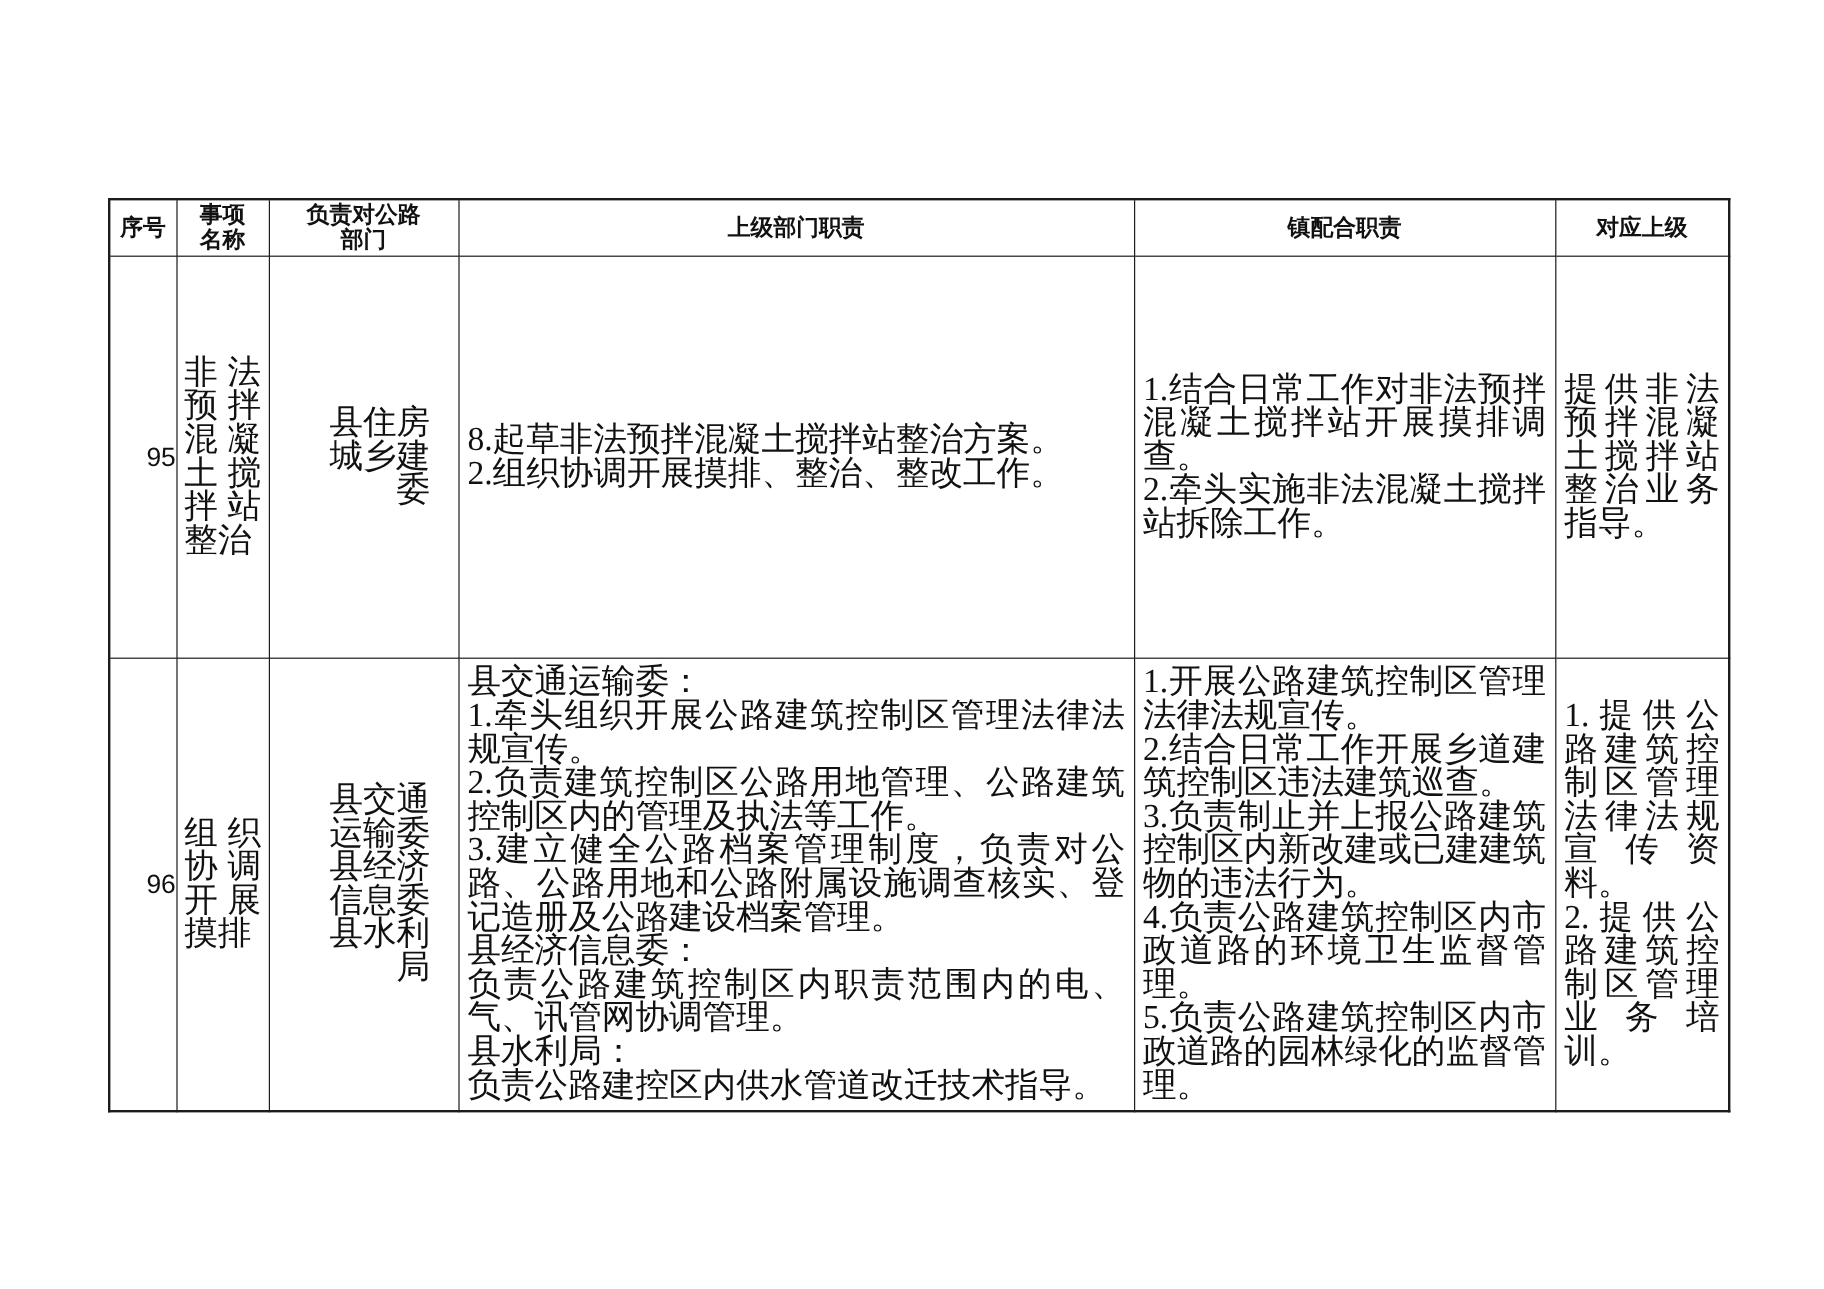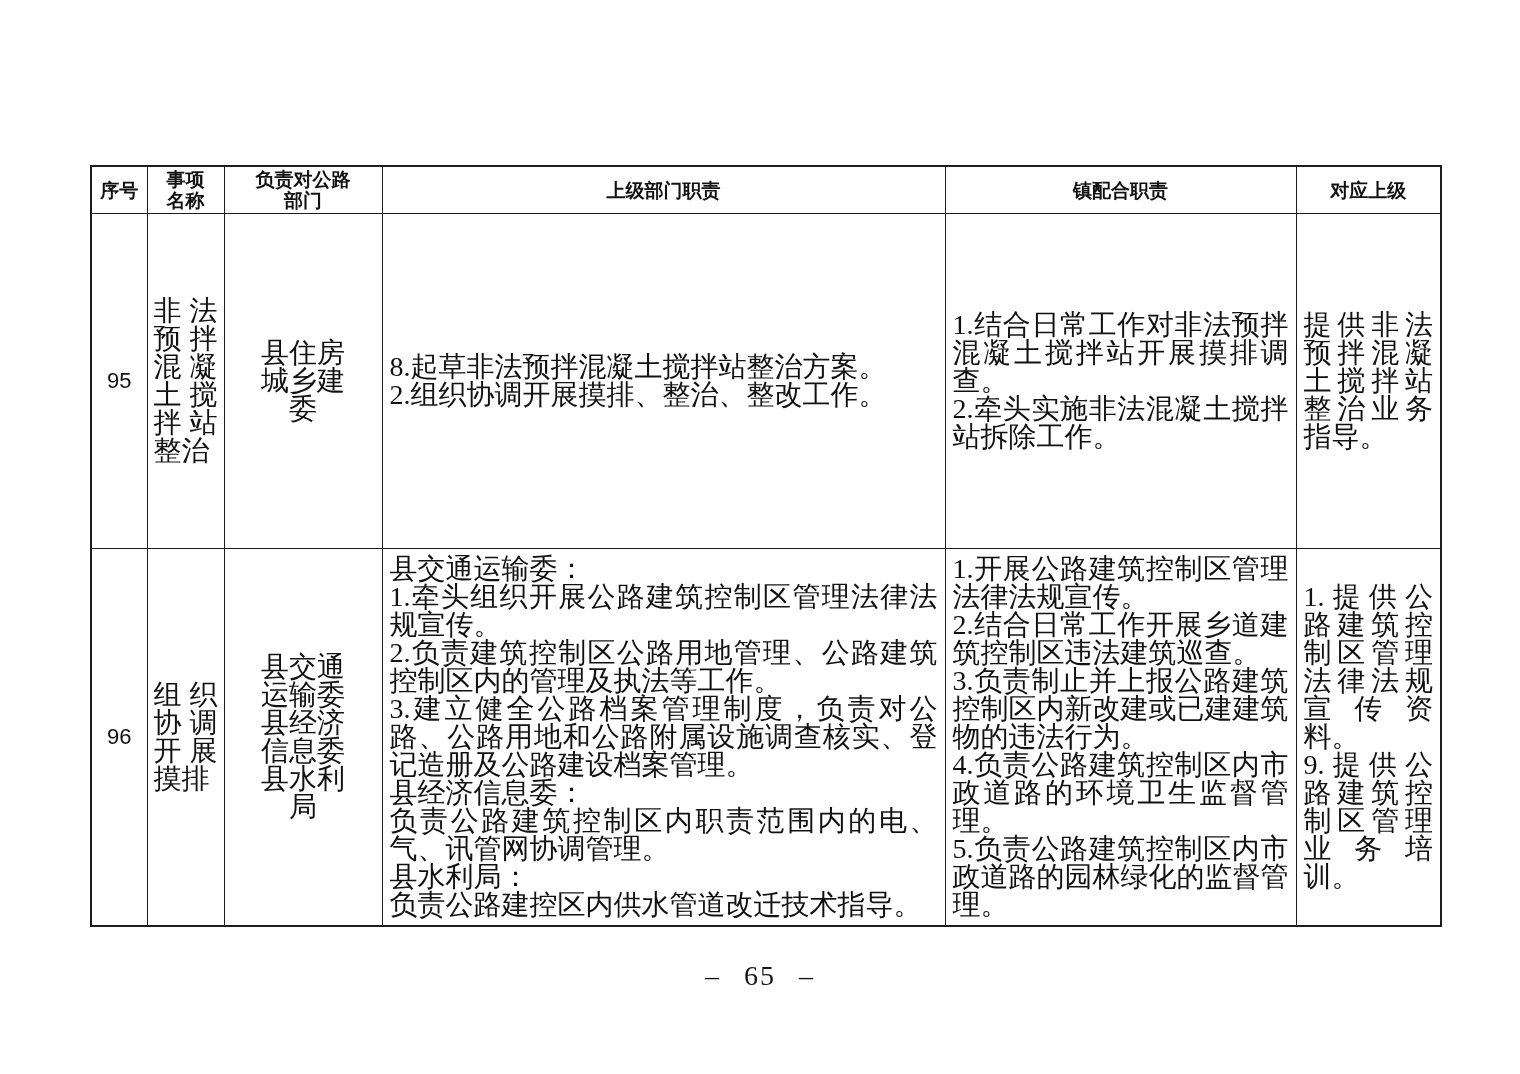--- a/index.html
+++ b/index.html
@@ -33,25 +33,25 @@
   .duties td {
     font-size: 28px; line-height: 28px;
     padding: 6px 7px;
     white-space: pre-line;
     text-align: justify;
     text-justify: inter-character;
   }
   td.cell-seq {
     font-family: "Liberation Sans", "DejaVu Sans", sans-serif;
     font-size: 22px;
-    text-align: center;
+    text-align: right;
     padding: 0;
   }
   td.cell-item { text-align: justify; padding: 6px 6px; }
-  td.cell-dept { text-align: center; padding: 6px 23px; }
+  td.cell-dept { text-align: right; padding: 6px 23px; }
 
   .page-num {
     position: absolute; left: 0; right: 0; top: 960px;
     text-align: center;
     font-size: 28px;
     letter-spacing: 2px;
     word-spacing: 14px;
     color: #161616;
   }
 </style>
@@ -105,20 +105,19 @@
 县经济信息委：
 负责公路建筑控制区内职责范围内的电、气、讯管网协调管理。
 县水利局：
 负责公路建控区内供水管道改迁技术指导。</td>
         <td class="cell-text">1.开展公路建筑控制区管理法律法规宣传。
 2.结合日常工作开展乡道建筑控制区违法建筑巡查。
 3.负责制止并上报公路建筑控制区内新改建或已建建筑物的违法行为。
 4.负责公路建筑控制区内市政道路的环境卫生监督管理。
 5.负责公路建筑控制区内市政道路的园林绿化的监督管理。</td>
         <td class="cell-text">1.提供公路建筑控制区管理法律法规宣传资料。
-9.提供公路建筑控制区管理业务培训。</td>
+2.提供公路建筑控制区管理业务培训。</td>
       </tr>
     </tbody>
   </table>
 
-  <div class="page-num">– 65 –</div>
 
 </div>
 
 </body></html>

